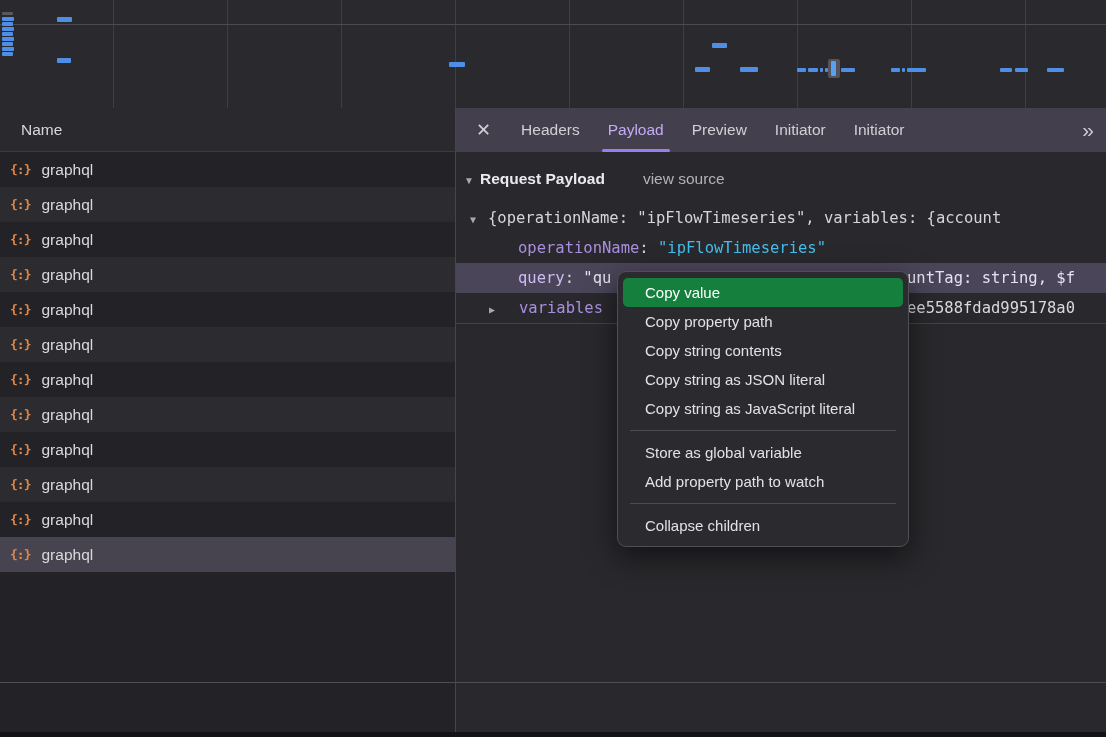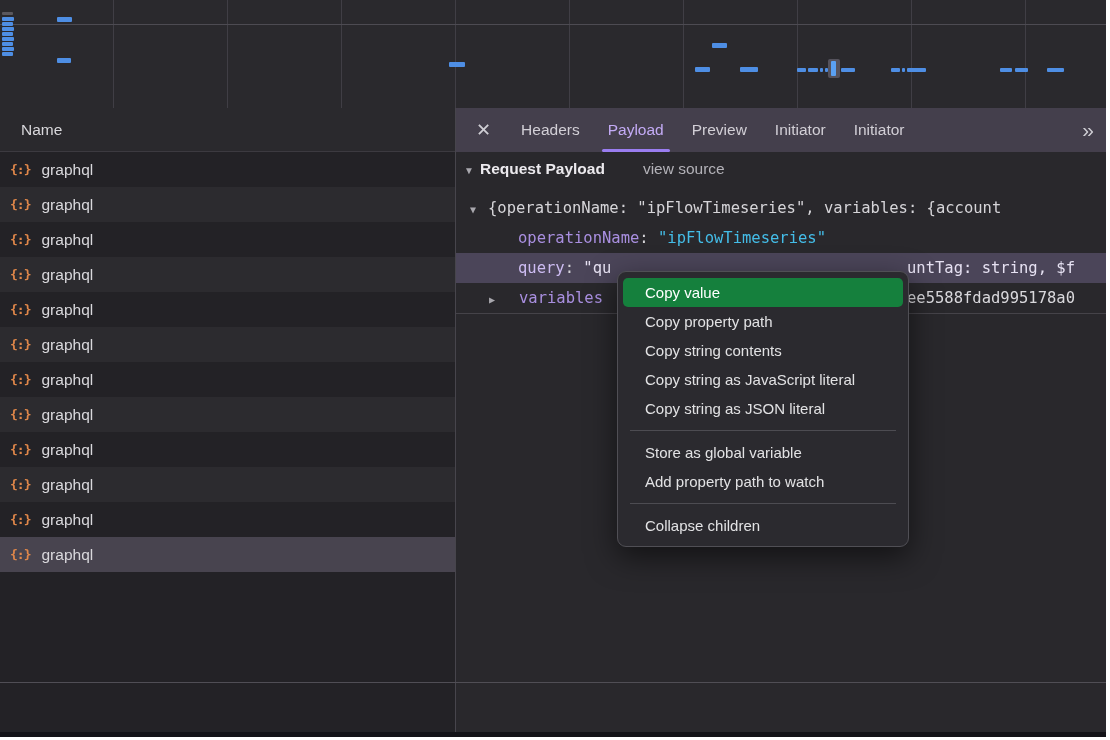--- a/index.html
+++ b/index.html
@@ -27,21 +27,21 @@
 
   .right-panel{position:absolute;left:456px;top:108px;width:650px;height:624px;background:#29282c;}
   .tabbar{height:44px;background:#443f4c;display:flex;align-items:center;color:#d2cfd6;}
   .close-x{font-size:18px;color:#cfced4;padding:0 16px 0 20px;cursor:default;}
   .tab{position:relative;height:44px;line-height:44px;padding:0 14px;font-size:15.5px;white-space:nowrap;}
   .tab.selected{color:#c3abf5;}
   .tab.selected::after{content:"";position:absolute;left:8px;right:8px;bottom:0;height:3px;background:#9a7df0;border-radius:2px;}
   .overflow{margin-left:auto;margin-right:14px;font-size:21px;color:#cfced4;letter-spacing:-2px;}
 
   
-  .payload{padding-top:3px;color:#d6d5d9;}
+  .payload{padding-top:13px;color:#d6d5d9;}
   .section-title{height:28px;line-height:28px;padding-left:8px;font-size:15.5px;}
   .section-title b{color:#eceaee;}
   .tri{color:#a9a8ae;font-size:10px;display:inline-block;width:16px;}
   .view-source{margin-left:38px;color:#b3b2b8;}
   .tree{margin-top:10px;font-family:"DejaVu Sans Mono",monospace;font-size:15.5px;}
   .tree-line{position:relative;height:30px;line-height:30px;white-space:nowrap;overflow:hidden;}
   .tree-line .tri{width:18px;}
   .lvl1{padding-left:14px;}
   .lvl2{padding-left:50px;}
   .lvl2arrow{padding-left:33px;}
@@ -212,21 +212,21 @@
     </div>
   </div>
 
   <div class="footer-line"></div>
   <div class="bottom-strip"></div>
 
   <div class="context-menu" id="menu">
       <div class="menu-item highlighted">Copy value</div>
       <div class="menu-item">Copy property path</div>
       <div class="menu-item">Copy string contents</div>
+      <div class="menu-item">Copy string as JSON literal</div>
       <div class="menu-item">Copy string as JavaScript literal</div>
-      <div class="menu-item">Copy string as JSON literal</div>
       <div class="menu-sep"></div>
       <div class="menu-item">Store as global variable</div>
       <div class="menu-item">Add property path to watch</div>
       <div class="menu-sep"></div>
       <div class="menu-item">Collapse children</div>
     </div>
 </div>
 
 </body></html>

